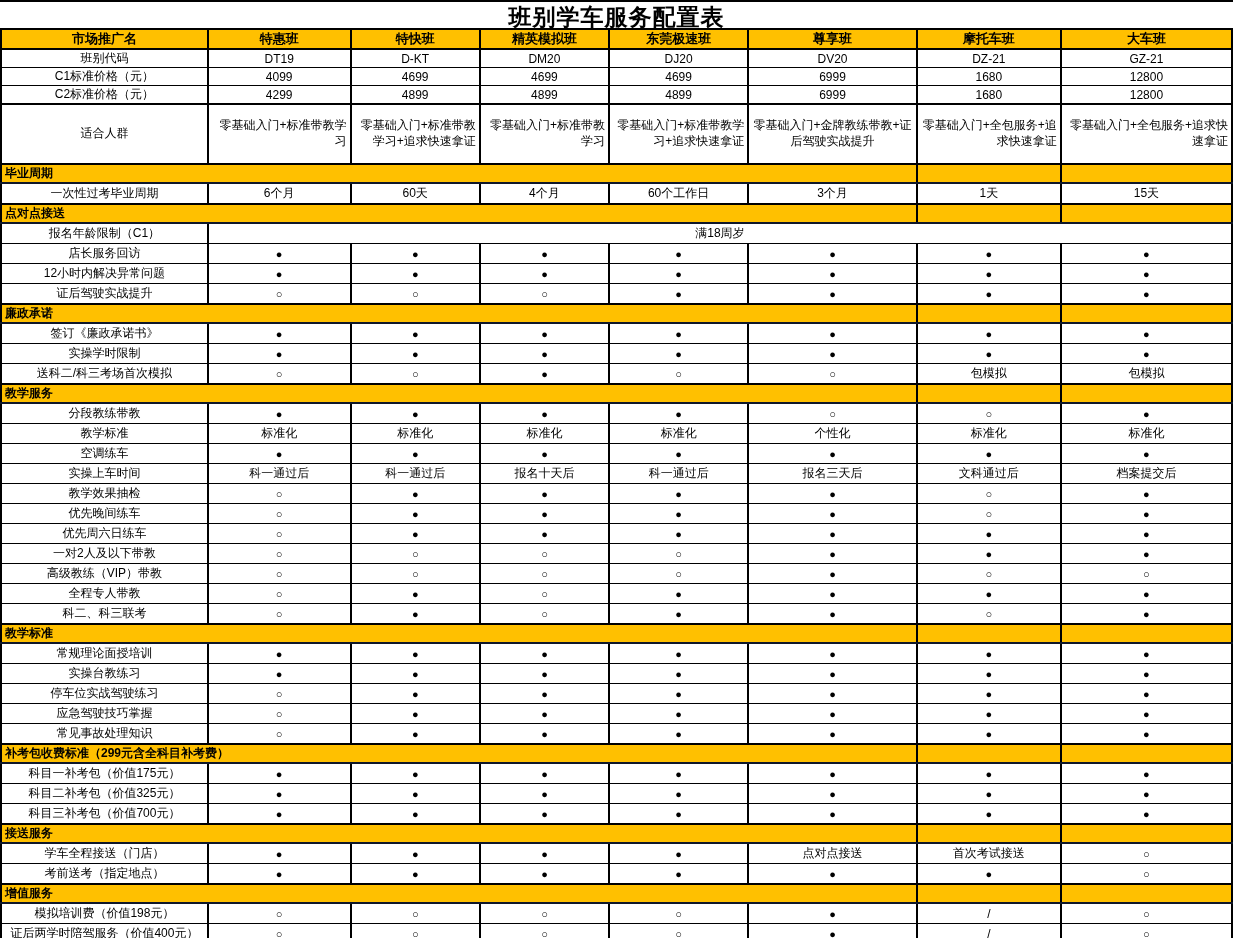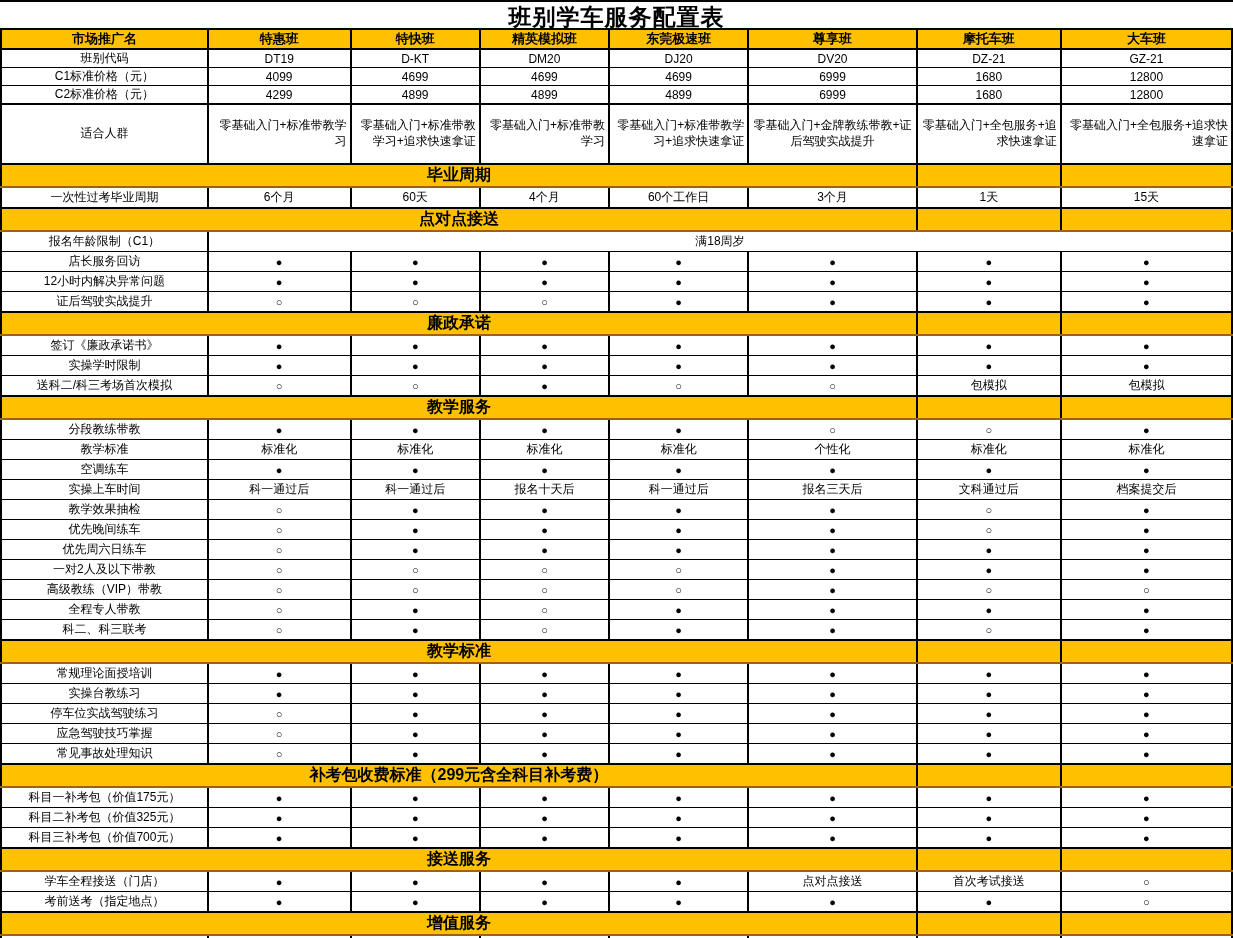--- a/index.html
+++ b/index.html
@@ -8,22 +8,22 @@
   .title{height:26px;line-height:31px;text-align:center;font-size:23px;font-weight:bold;letter-spacing:1px;}
   table{border-collapse:collapse;table-layout:fixed;width:1233px;border:2px solid #000;}
   td{border:1px solid #000;border-left-width:2px;border-right-width:2px;overflow:hidden;
      padding:0 3px;font-size:12px;height:19px;text-align:center;white-space:nowrap;vertical-align:middle;}
   td.th{background:#FFC000;font-weight:bold;font-size:13px;height:17px;border:2px solid #000;margin-top:45px;}
   tr.row-info td{height:17px;}
   tr.row-fit td{height:58px;white-space:normal;text-align:right;line-height:1.3;
      border-top:2px solid #000;border-bottom:2px solid #000;}
   tr.row-fit td:first-child{text-align:center;}
   tr.row-fit td:nth-child(6){text-align:center;}
-  tr.row-section td{background:#FFC000;font-weight:bold;text-align:center;height:15px;font-size:16px;
-     border-top:2px solid #000;border-bottom:2px solid #a16207;}
+  tr.row-section td{background:#FFC000;font-weight:bold;text-align:left;height:15px;font-size:12px;
+     border-top:2px solid #000;border-bottom:2px solid #0f172a;}
   td.lbl{text-align:center;}
   td.lbl-c{text-align:center;}
   td.merged{text-align:center;}
   td.sym{font-size:11px;}
 </style>
 </head>
 <body>
 
 <div class="page">
   <div class="title">班别学车服务配置表</div>

